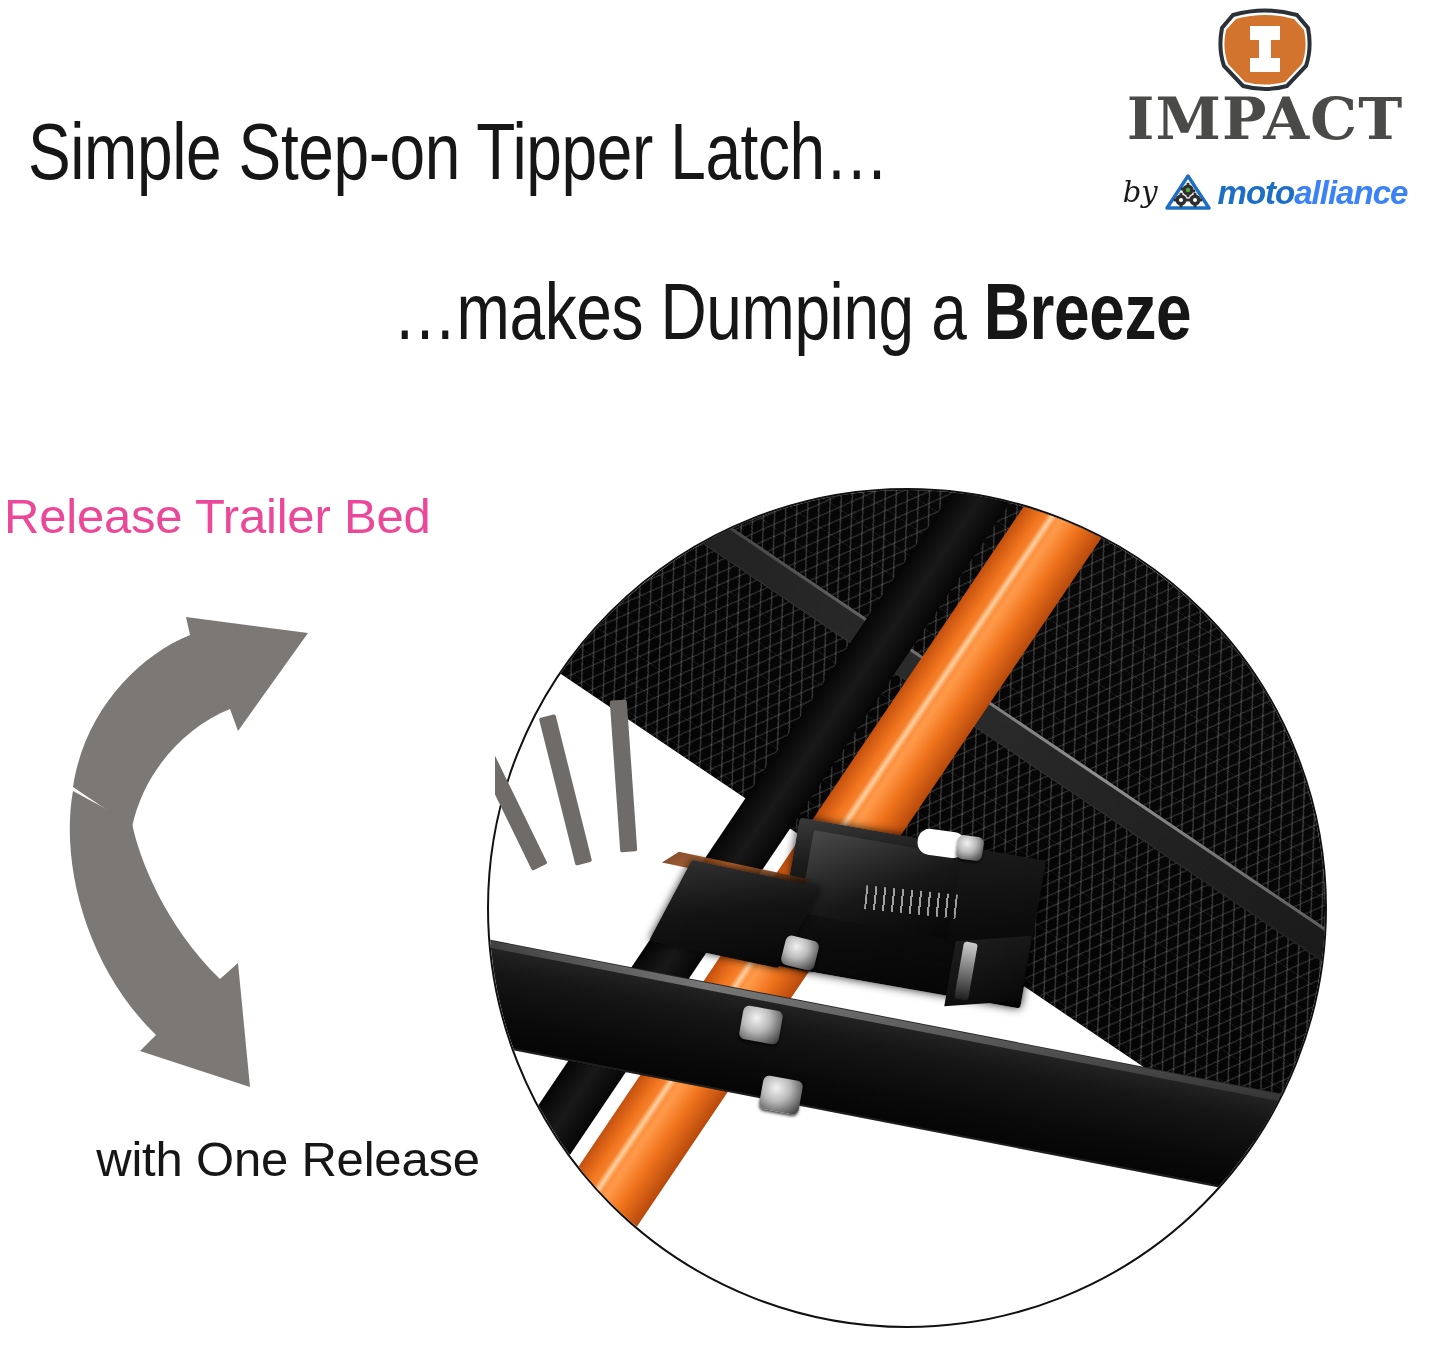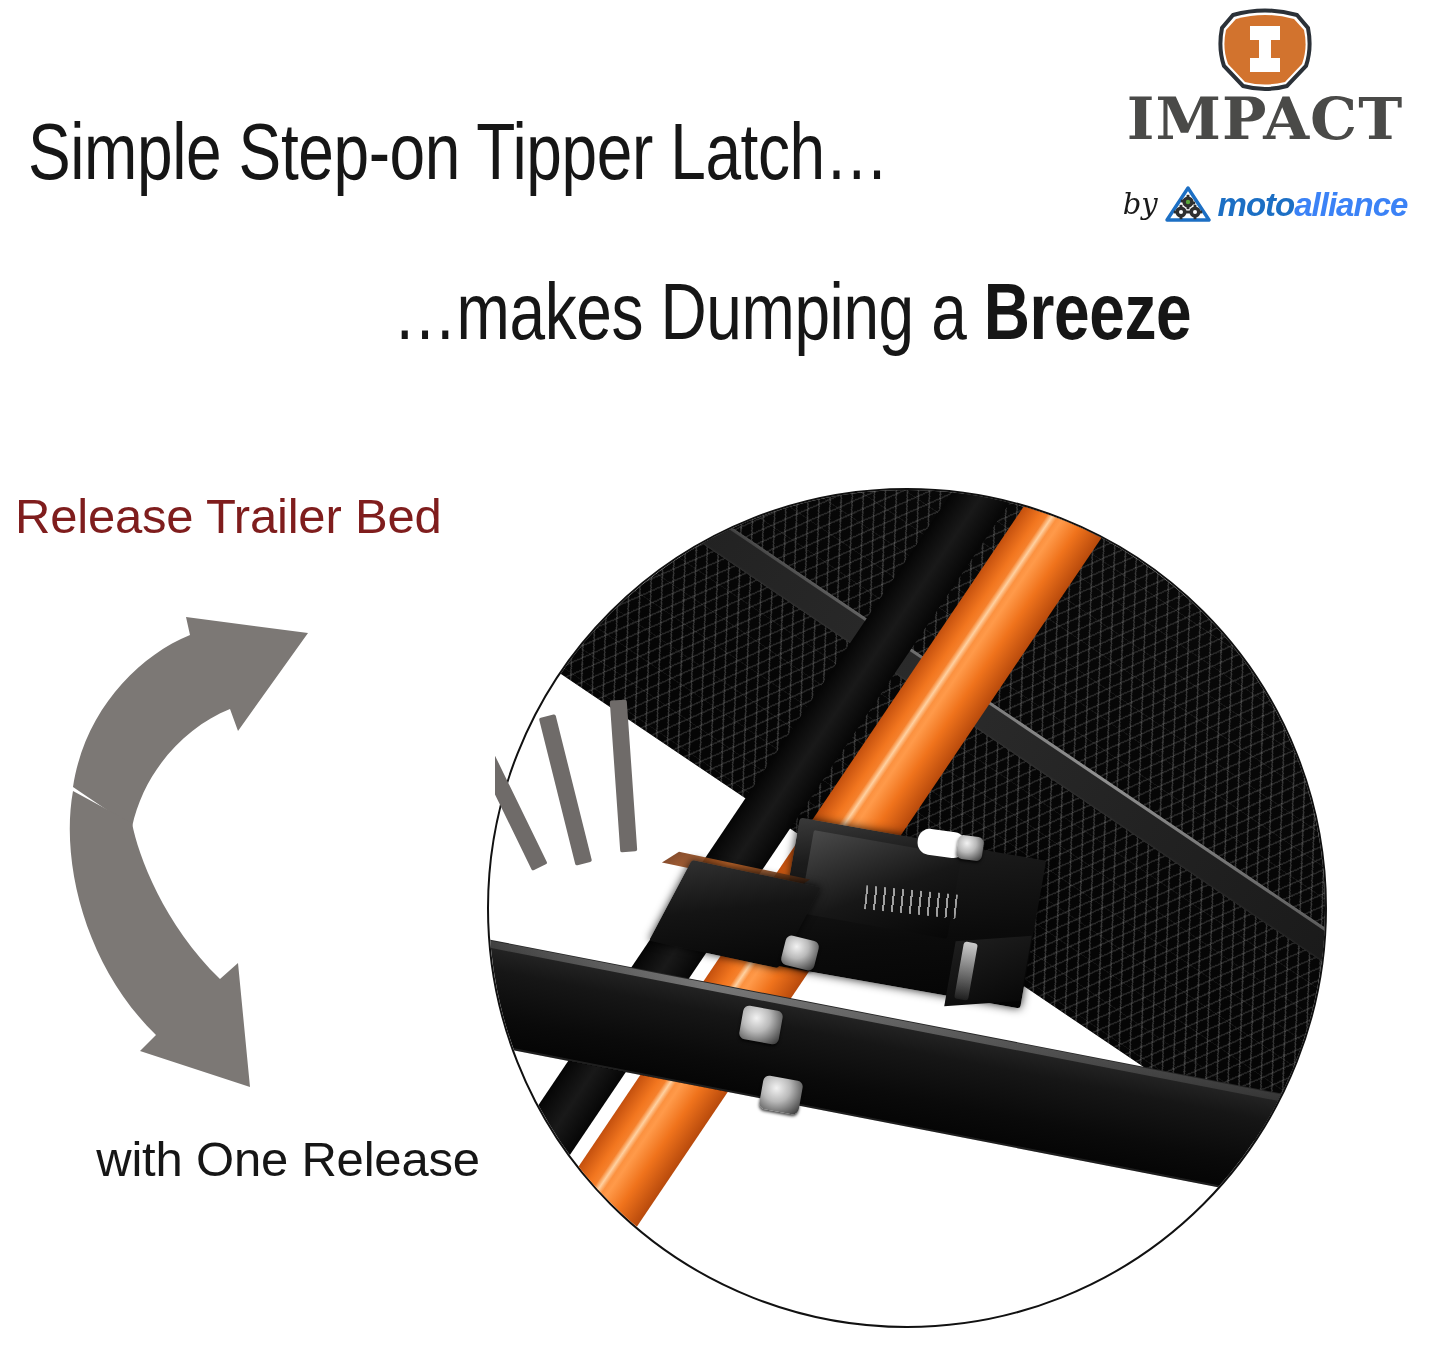--- a/index.html
+++ b/index.html
@@ -55,41 +55,41 @@
     position:absolute;left:0;top:144px;width:100%;
     text-align:center;
     font-family:"DejaVu Serif","Liberation Serif",serif;
     font-weight:700;
     font-size:30px;
     line-height:30px;
     letter-spacing:2.5px;
     color:#d2732e;
   }
   .logo-by-row{
-    position:absolute;left:0;top:181px;width:100%;
+    position:absolute;left:0;top:169px;width:100%;
     display:flex;align-items:center;justify-content:center;gap:7px;
   }
   .logo-by{
     font-family:"DejaVu Serif","Liberation Serif",serif;
     font-style:italic;font-weight:400;font-size:29px;color:#1a1a1a;
     line-height:1;
   }
   .logo-tri{width:46px;height:38px;flex:none;}
   .logo-moto{
     font-size:33px;font-weight:700;font-style:italic;line-height:1;
     letter-spacing:-1px;white-space:nowrap;
   }
   .logo-moto .m-blue{color:#1c6fc4;margin-top:32px;}
   .logo-moto .m-gray{color:#3b82f6;}
 
   
   .callout-top{
     position:absolute;left:4px;top:487px;width:450px;
     font-size:49px;line-height:1.20;font-weight:300;
-    letter-spacing:-0.2px;color:#7f1d1d;margin-left:11px;
+    letter-spacing:-0.2px;color:#ec4899;
   }
   .callout-bottom{
     position:absolute;left:28px;top:1128px;width:520px;
     font-size:49px;line-height:1.30;font-weight:300;
     letter-spacing:-0.2px;color:#161616;text-align:center;
   }
 
   
   .curved-arrow{position:absolute;left:40px;top:595px;width:320px;height:520px;}
 

